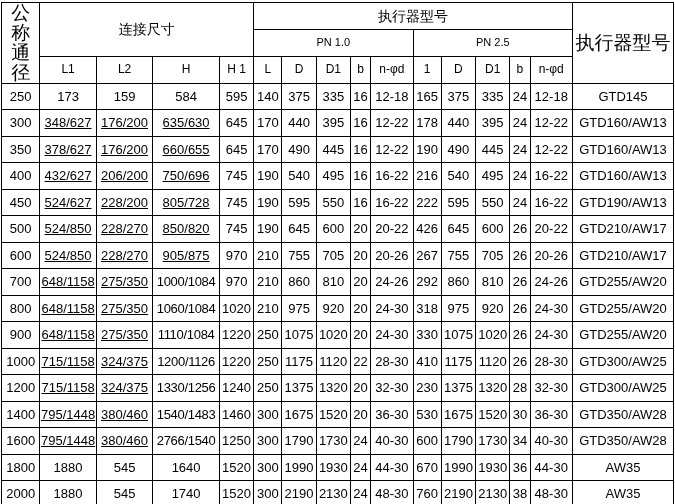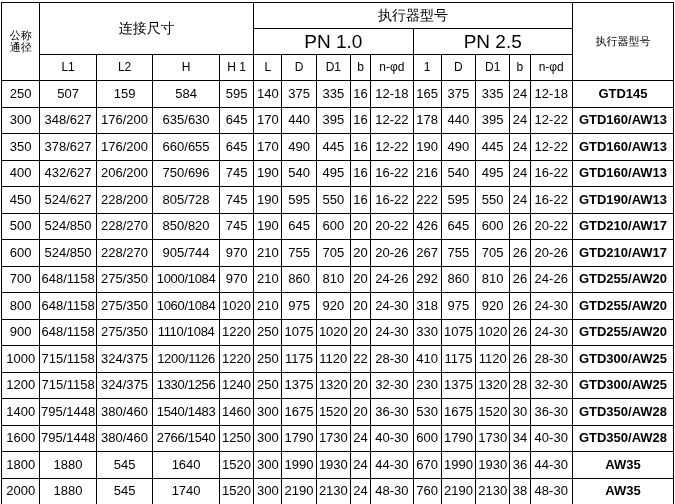--- a/index.html
+++ b/index.html
@@ -5,25 +5,25 @@
   html,body{margin:0;padding:0;background:#ffffff;}
   body{font-family:"Liberation Sans","DejaVu Sans",sans-serif;}
   #sheet{width:675px;height:504px;position:relative;overflow:hidden;background:#fff;}
   table{border-collapse:collapse;width:673px;margin:2px 0 0 1px;table-layout:fixed;}
   td,th{border:1px solid #000;text-align:center;vertical-align:middle;font-weight:normal;
         font-size:13px;color:#000;padding:0;line-height:1.05;}
   thead td{font-size:12px;}
   .hdr-tall{height:26px;}
   .body-row td{height:25.5px;font-size:13px;}
   .tight{font-size:12px;letter-spacing:-0.3px;}
-  .cn{font-size:11px;margin-left:20px;}
+  .cn{font-size:19px;margin-left:20px;}
   .grp{font-size:14px;}
-  .sub{font-size:19px;}
-  .smallcol{font-size:12.5px;}
-  .actuator{font-size:13px;white-space:nowrap;font-weight:bold;}
+  .sub{font-size:11px;}
+  .smallcol{font-size:12.5px;text-decoration:underline;}
+  .actuator{font-size:13px;white-space:nowrap;}
 </style>
 </head>
 <body>
 
 <div id="sheet">
   <table>
     <colgroup>
       <col style="width:38px">
         <col style="width:56px">
         <col style="width:56px">
@@ -68,21 +68,21 @@
         <td>1</td>
         <td>D</td>
         <td>D1</td>
         <td>b</td>
         <td>n-φd</td>
       </tr>
     </thead>
     <tbody id="tbody">
         <tr class="body-row">
           <td>250</td>
-          <td>507</td>
+          <td>173</td>
           <td>159</td>
           <td>584</td>
           <td>595</td>
           <td>140</td>
           <td>375</td>
           <td>335</td>
           <td>16</td>
           <td>12-18</td>
           <td>165</td>
           <td>375</td>
@@ -178,21 +178,21 @@
           <td>645</td>
           <td>600</td>
           <td>26</td>
           <td>20-22</td>
           <td class="actuator">GTD210/AW17</td>
         </tr>
         <tr class="body-row">
           <td>600</td>
           <td class="smallcol">524/850</td>
           <td class="smallcol">228/270</td>
-          <td class="smallcol">905/744</td>
+          <td class="smallcol">905/875</td>
           <td>970</td>
           <td>210</td>
           <td>755</td>
           <td>705</td>
           <td>20</td>
           <td>20-26</td>
           <td>267</td>
           <td>755</td>
           <td>705</td>
           <td>26</td>

